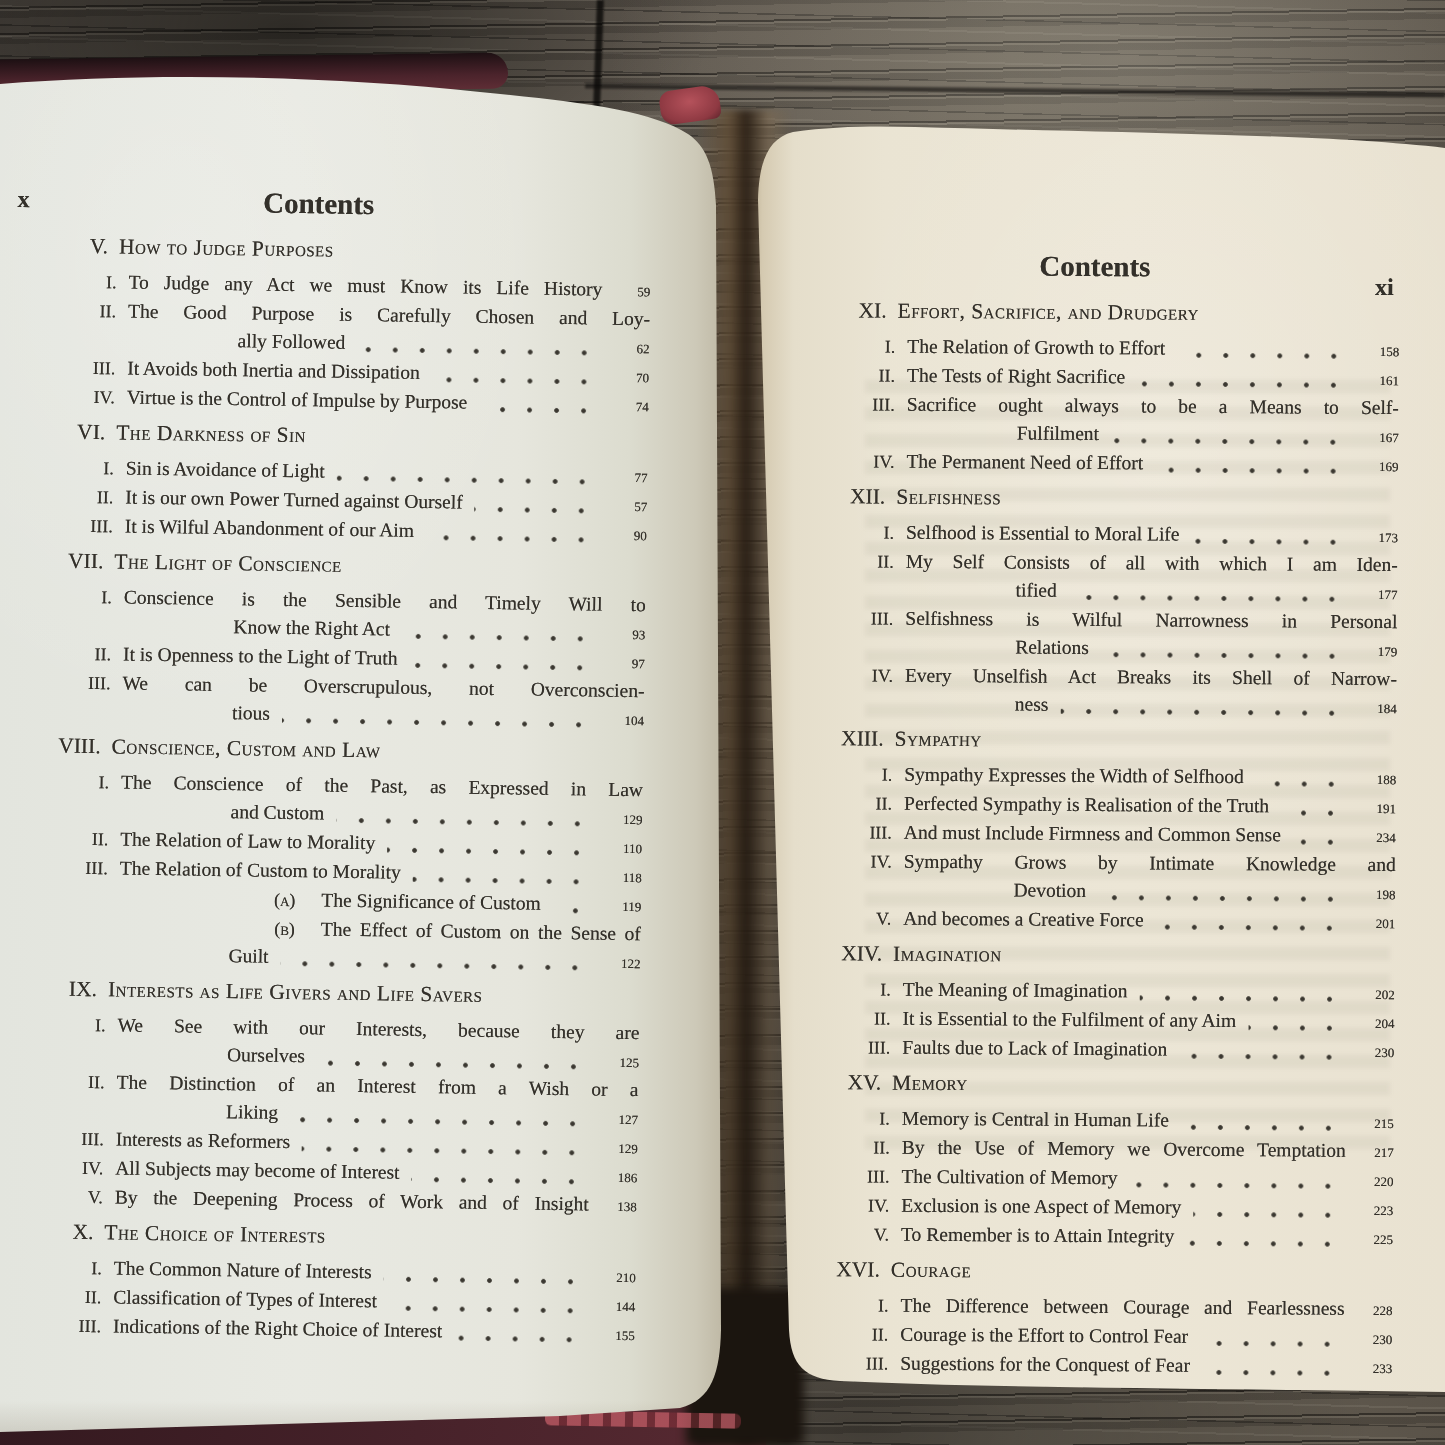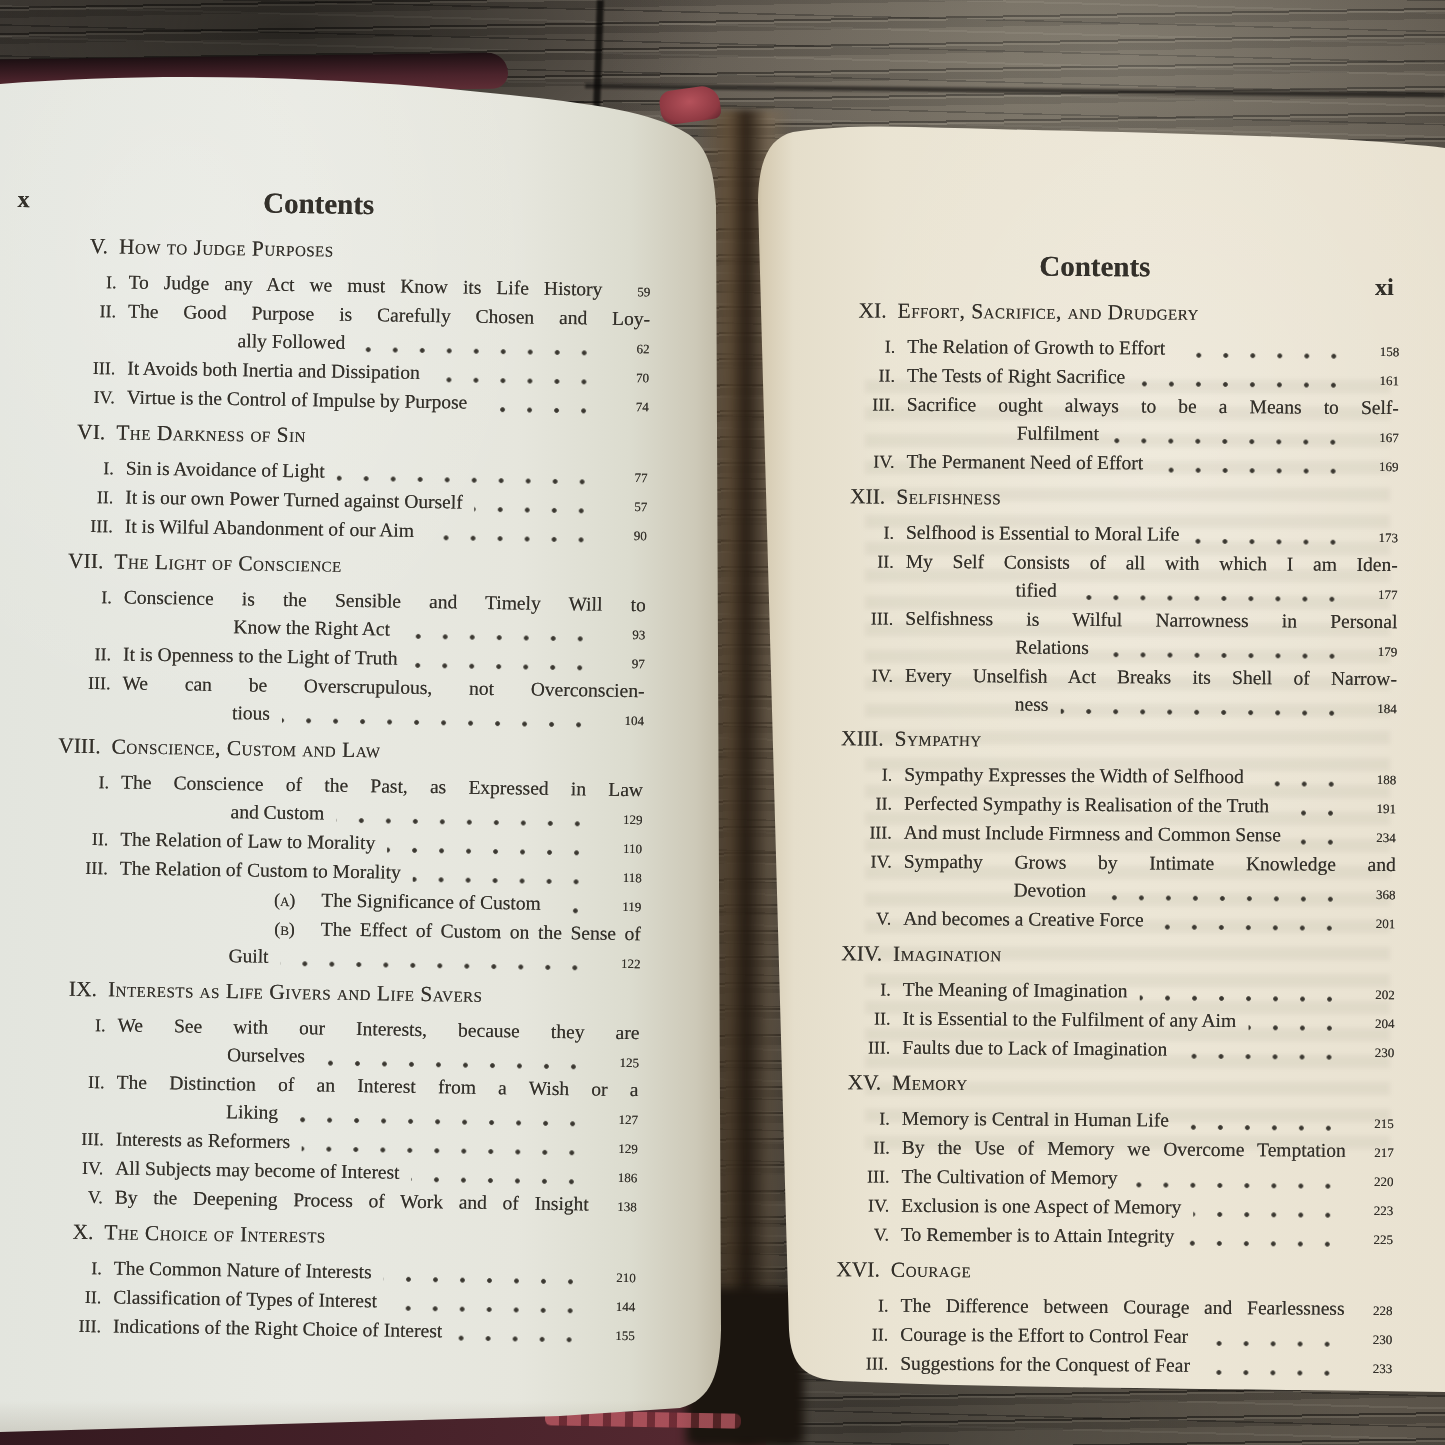--- a/index.html
+++ b/index.html
@@ -467,21 +467,21 @@
           <span class="e-num">IV.</span>
           <span class="e-gap"></span>
           <span class="e-text fill">Sympathy Grows by Intimate Knowledge and</span>
         </div>
         <div class="entry-row">
           <span class="e-num"></span>
           <span class="e-gap"></span>
           <span class="e-indent"></span>
           <span class="e-text">Devotion</span>
           <span class="e-dots"></span>
-          <span class="e-page">368</span>
+          <span class="e-page">198</span>
         </div>
         <div class="entry-row">
           <span class="e-num">V.</span>
           <span class="e-gap"></span>
           <span class="e-text">And becomes a Creative Force</span>
           <span class="e-dots"></span>
           <span class="e-page">201</span>
         </div>
         <div class="ch-row">
           <span class="ch-num">XIV.</span>

